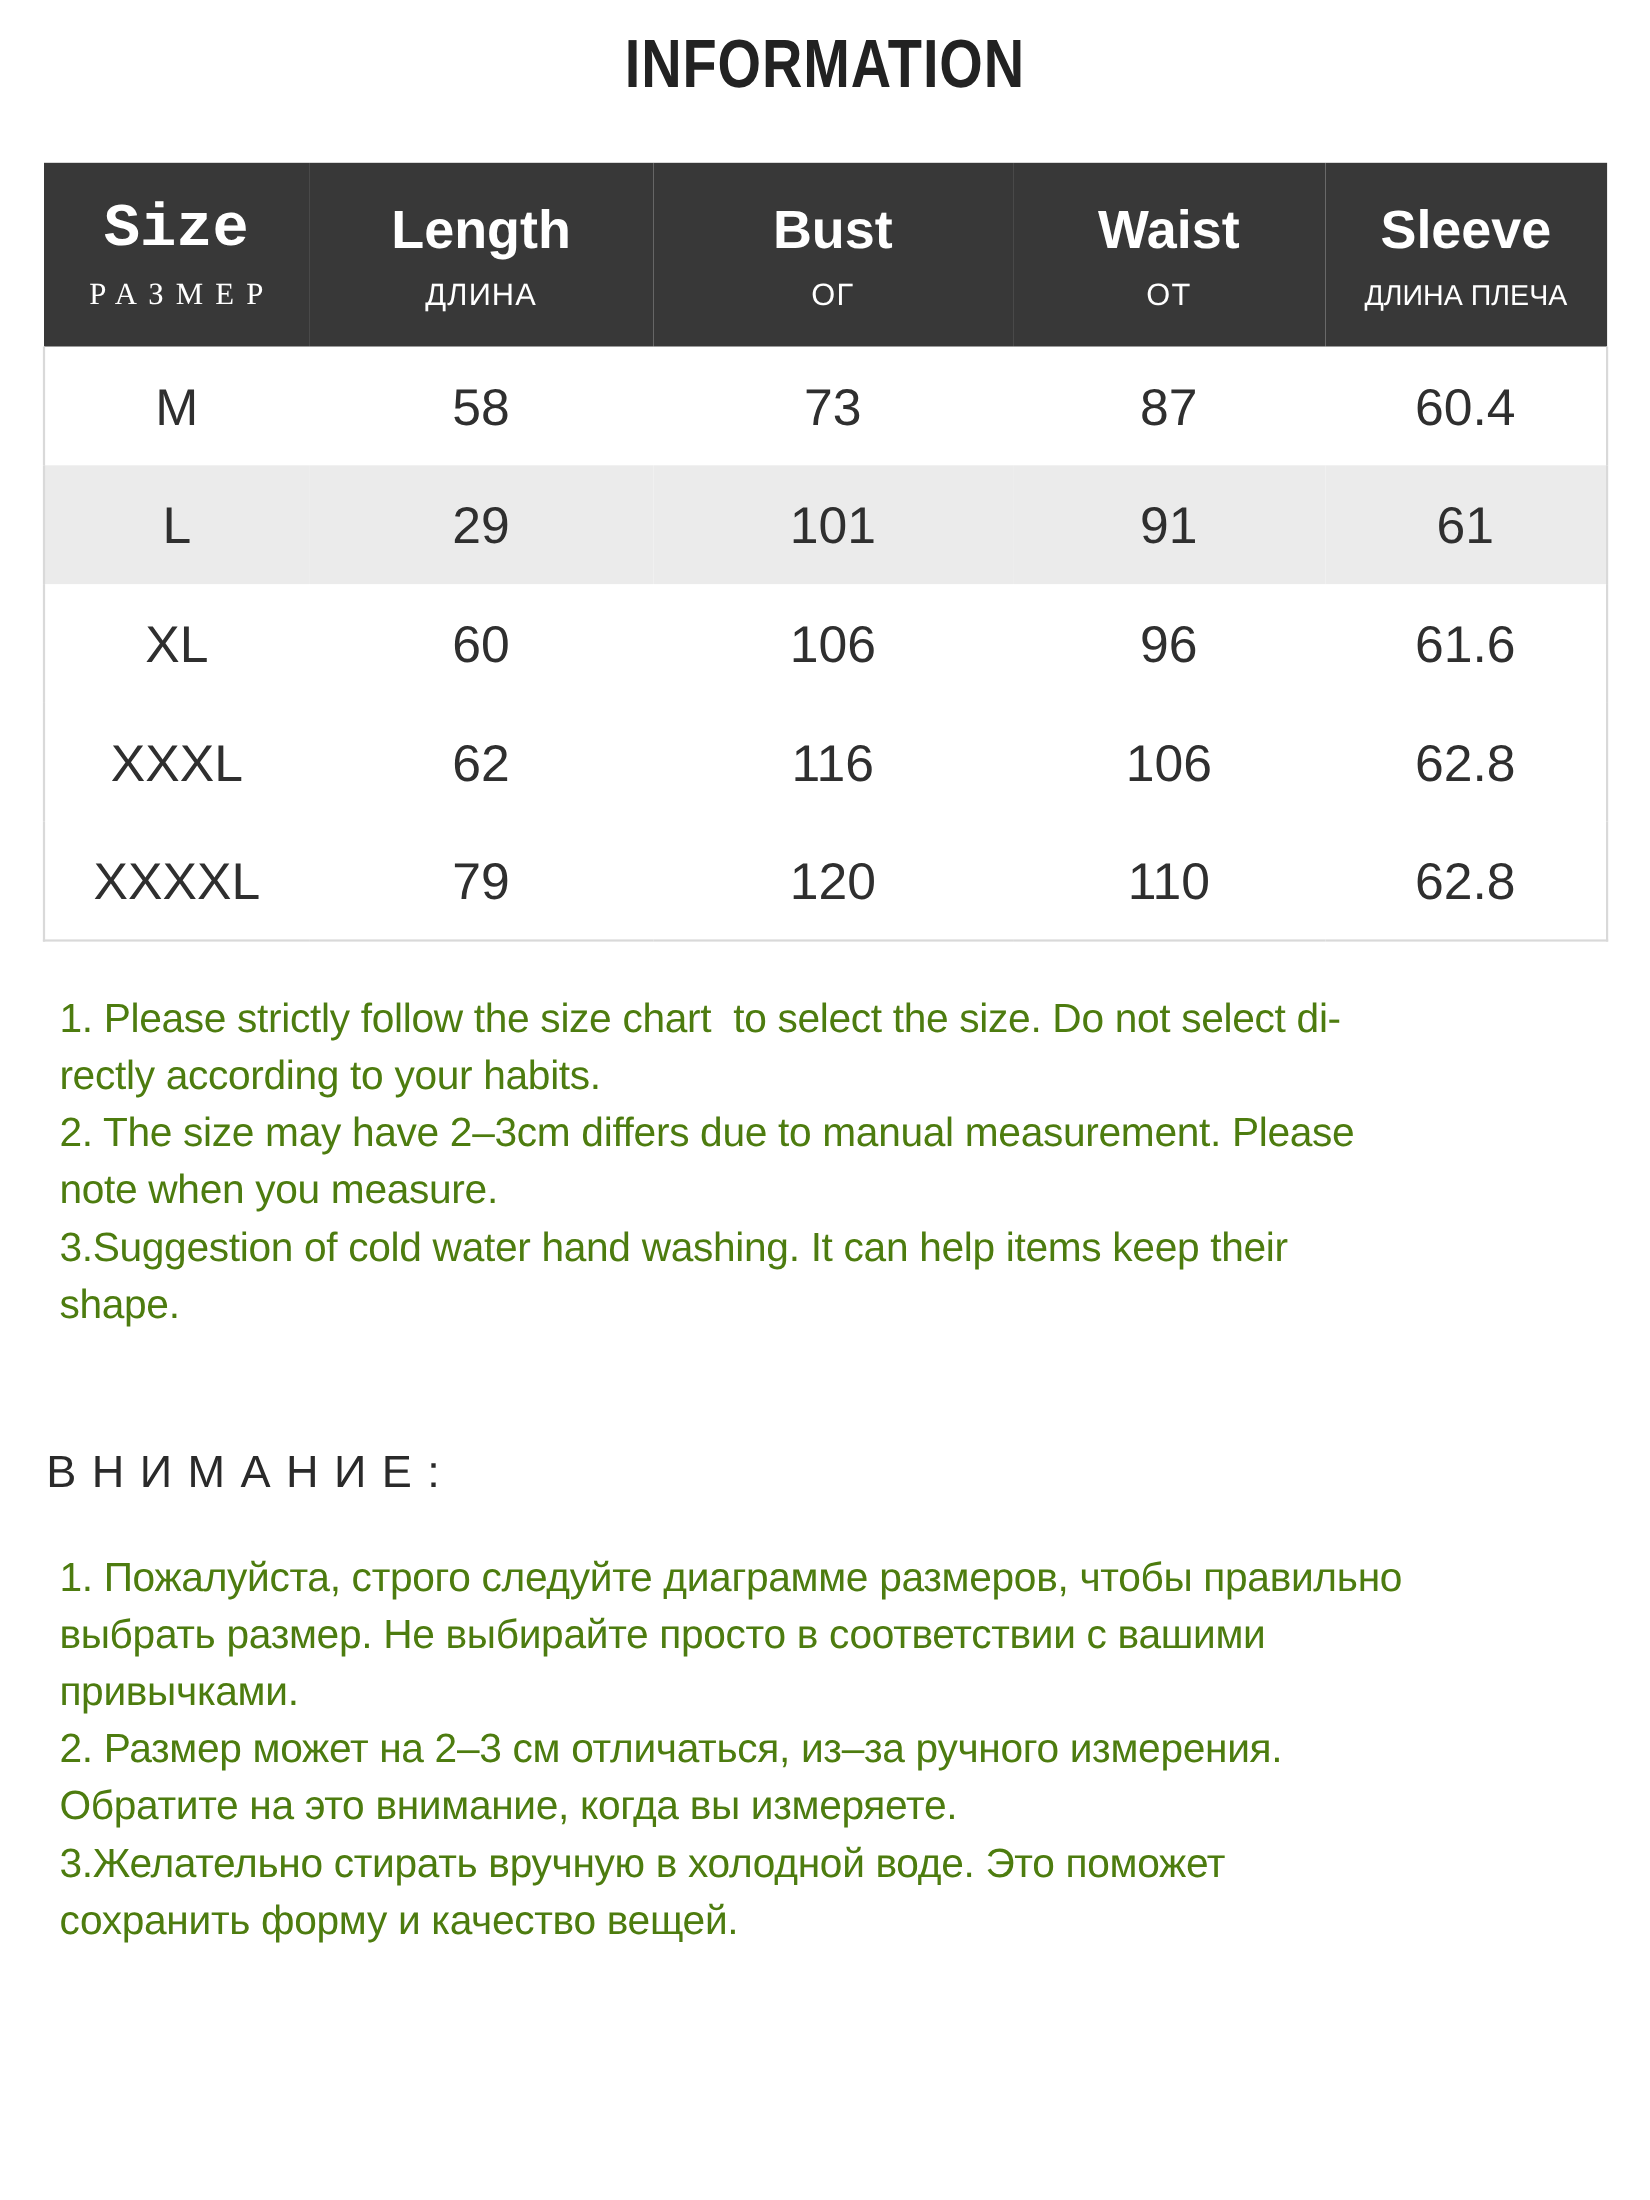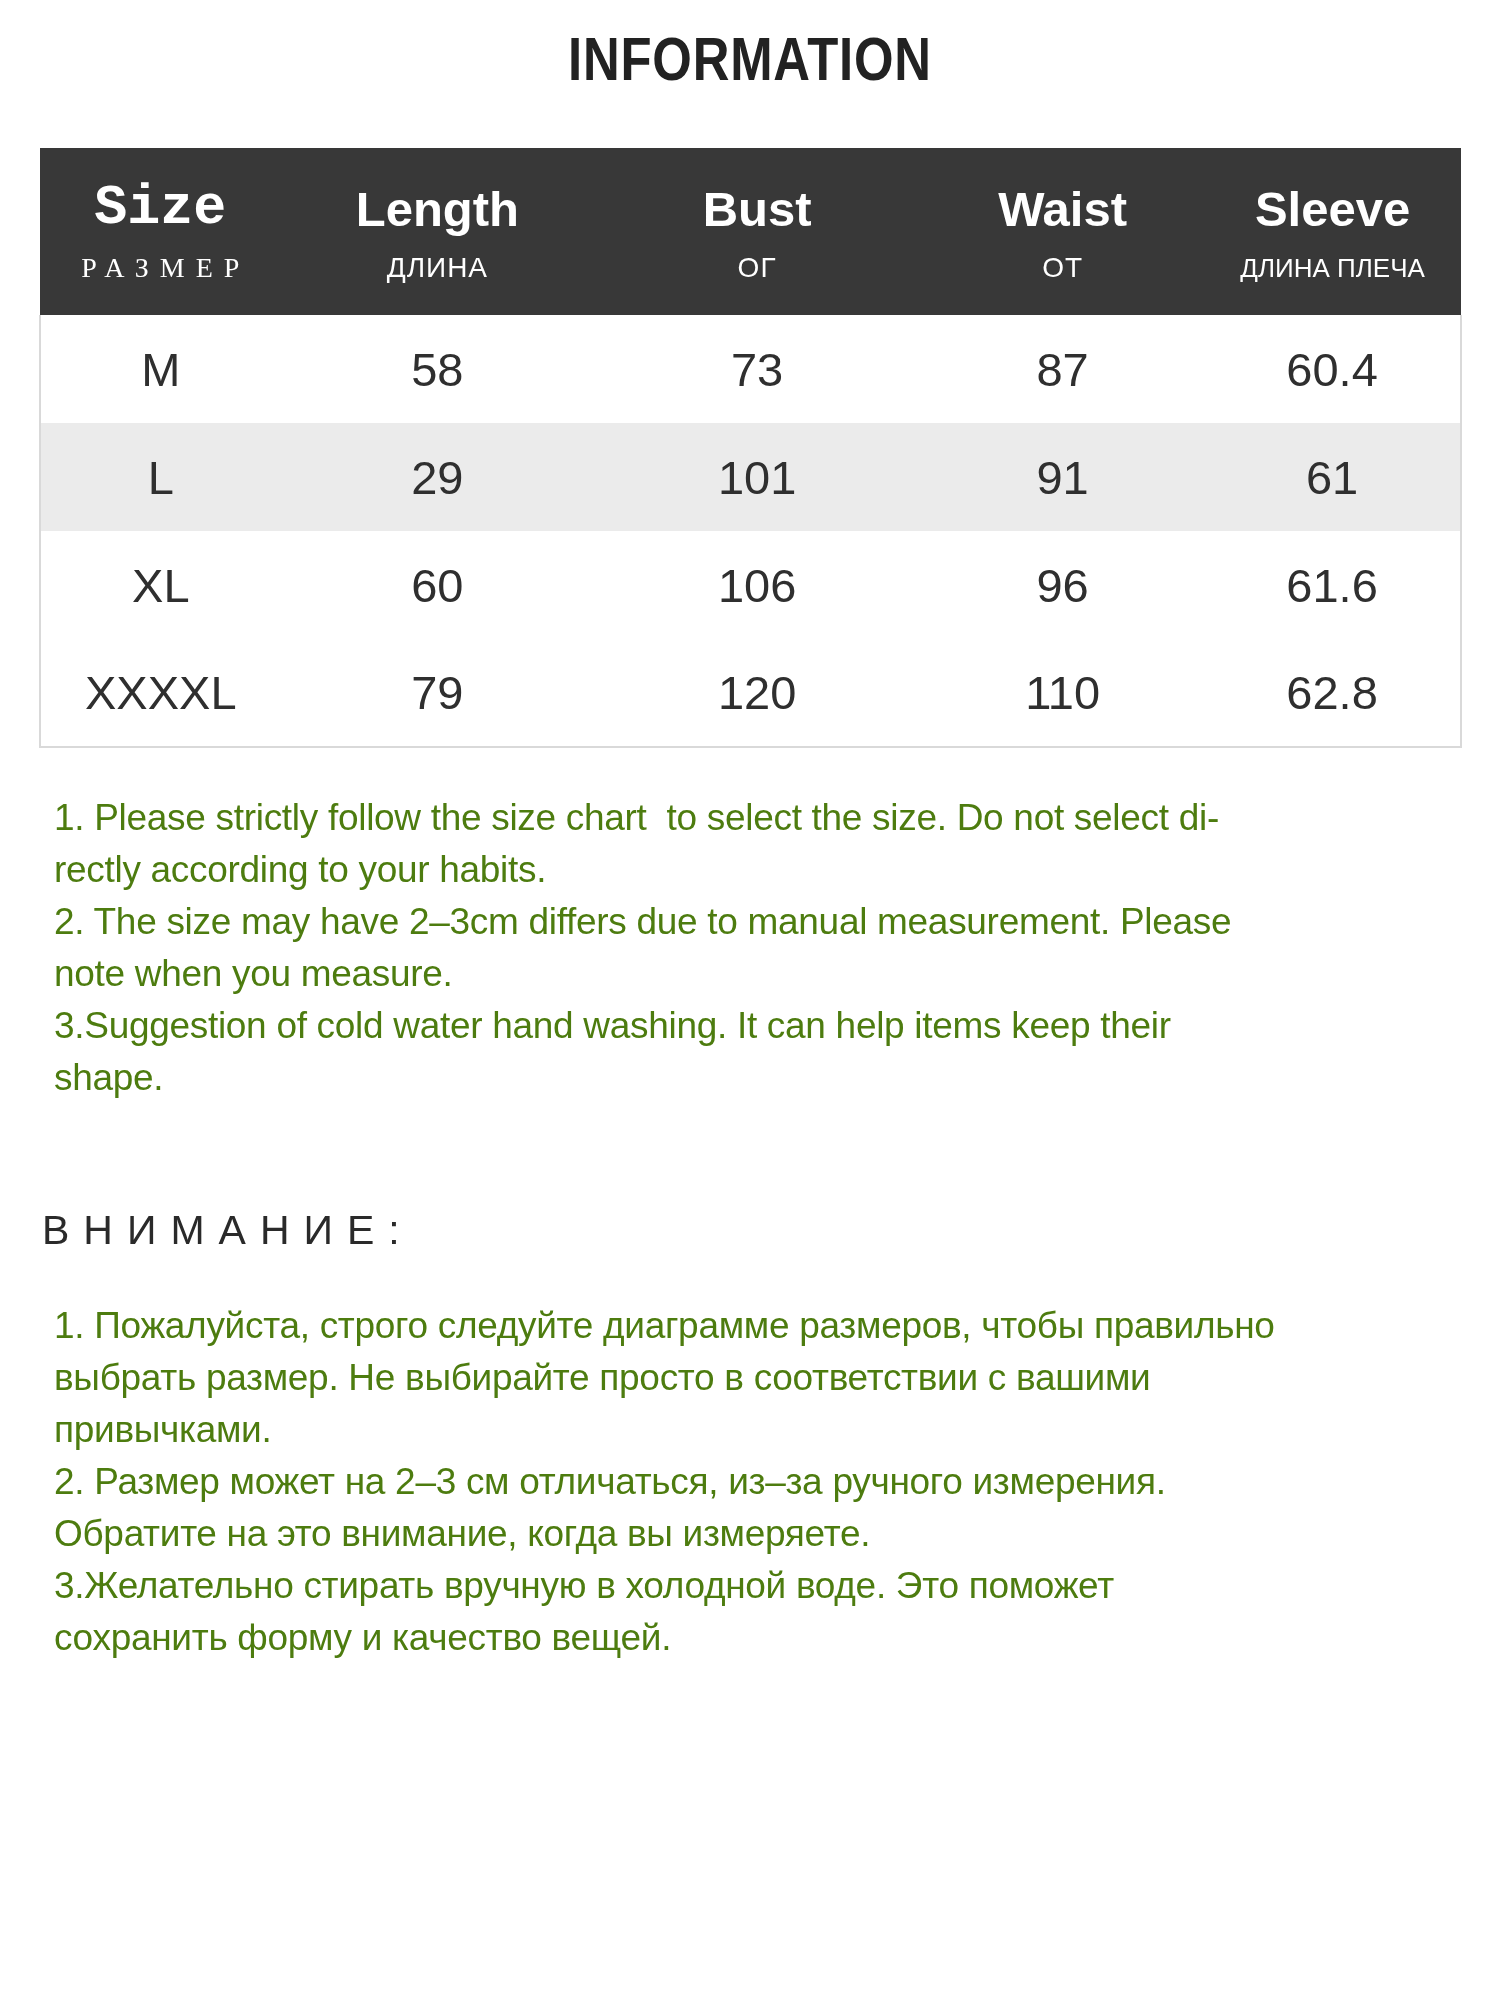--- a/index.html
+++ b/index.html
@@ -160,20 +160,27 @@
         <td>61</td>
       </tr>
       <tr>
         <td>XL</td>
         <td>60</td>
         <td>106</td>
         <td>96</td>
         <td>61.6</td>
       </tr>
       <tr>
+        <td>XXXL</td>
+        <td>62</td>
+        <td>116</td>
+        <td>106</td>
+        <td>62.8</td>
+      </tr>
+      <tr>
         <td>XXXXL</td>
         <td>79</td>
         <td>120</td>
         <td>110</td>
         <td>62.8</td>
       </tr>
     </tbody>
   </table>
 
   <section class="note-en">

